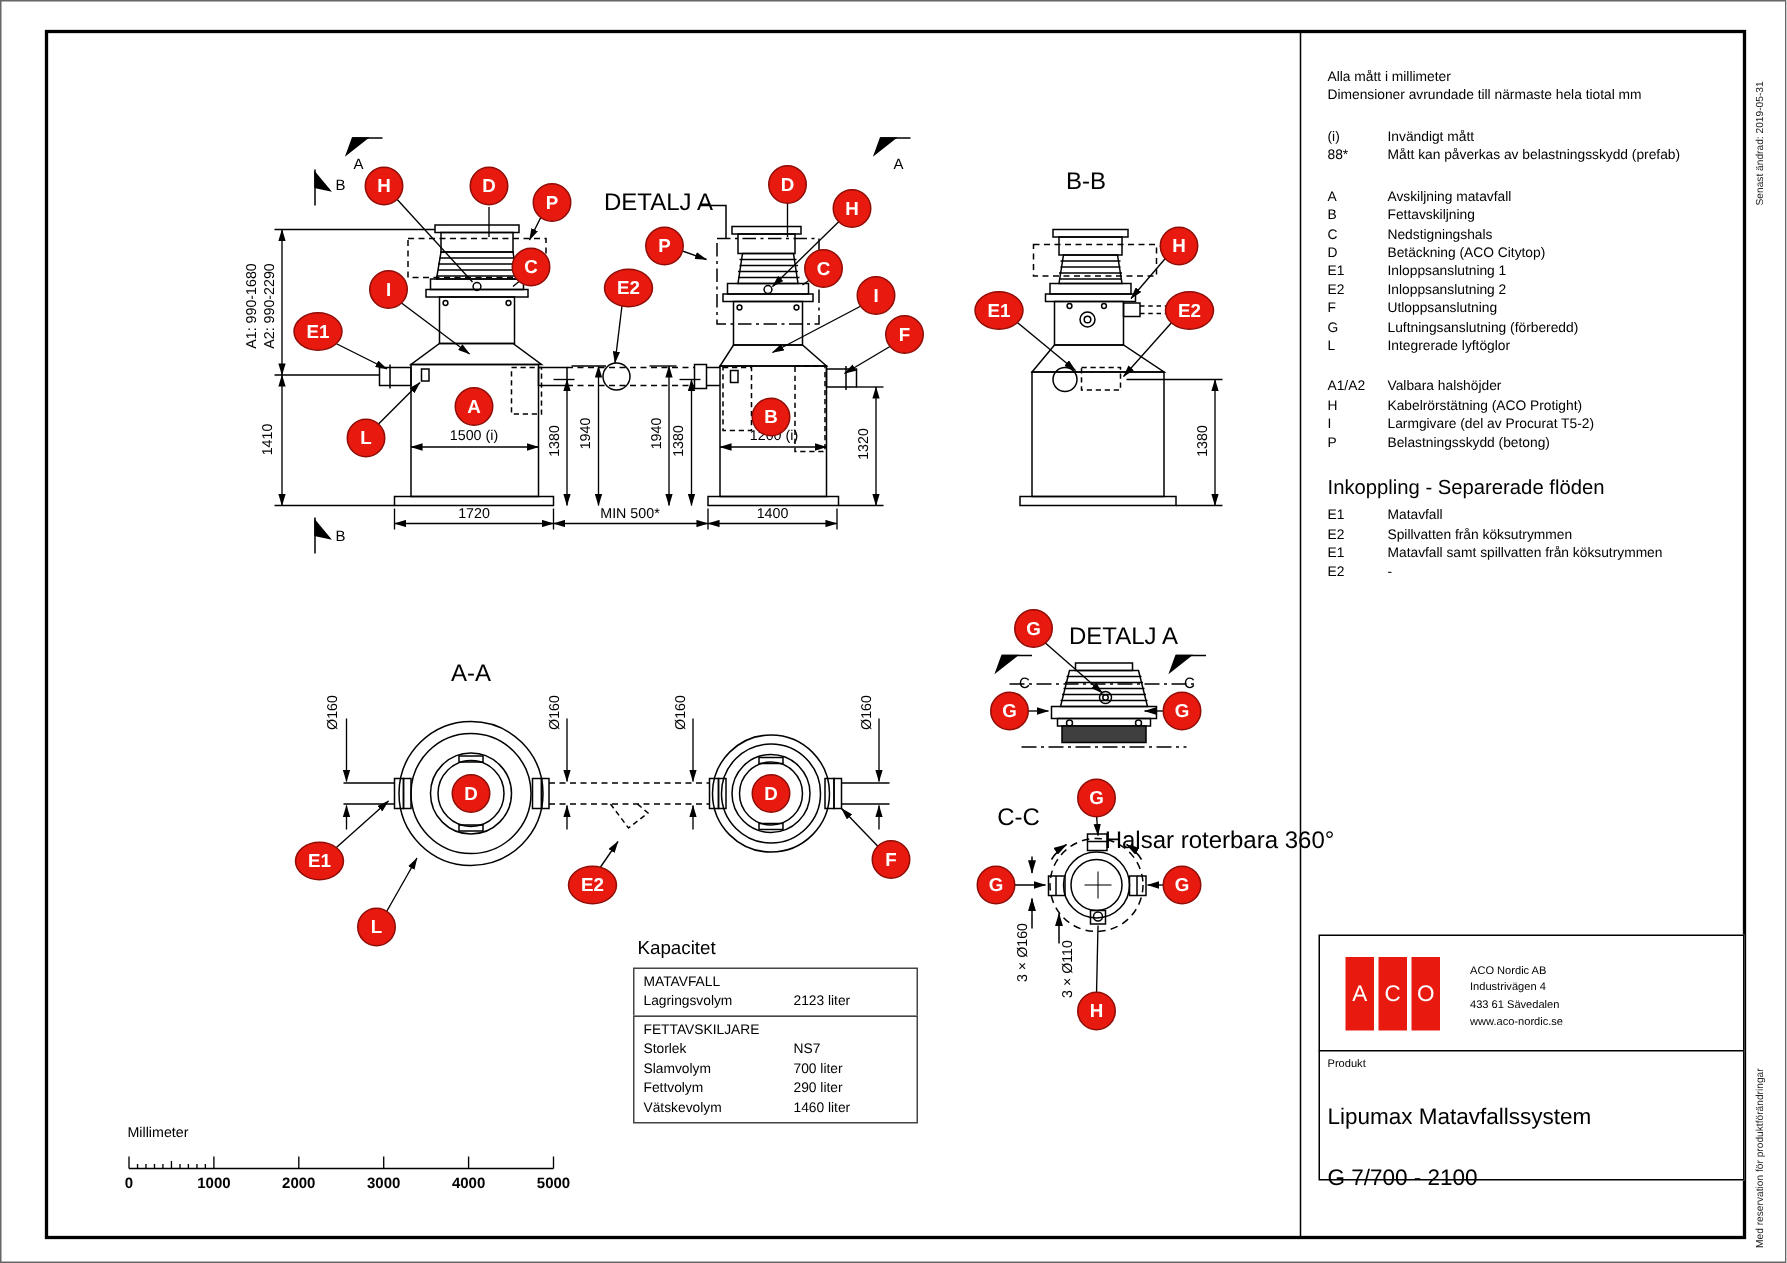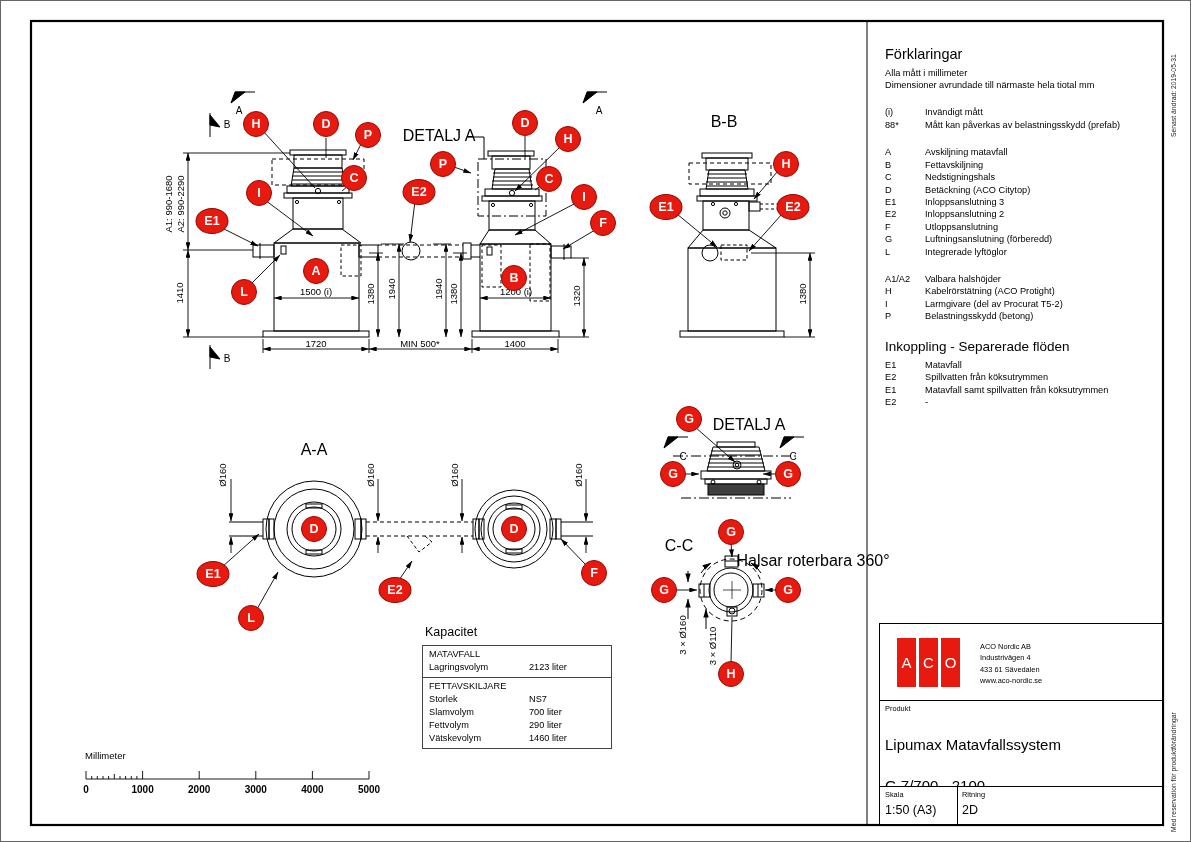--- a/index.html
+++ b/index.html
@@ -331,21 +331,20 @@
         <line x1="113.3" y1="773" x2="113.3" y2="778"></line>
           <line x1="119" y1="775" x2="119" y2="778"></line>
         <line x1="124.6" y1="775" x2="124.6" y2="778"></line>
           <line x1="130.3" y1="775" x2="130.3" y2="778"></line>
         <line x1="135.9" y1="775" x2="135.9" y2="778"></line>
       </g>
     </g>
   </svg>
 
   <div class="legend">
-    <div class="h1">Förklaringar</div>
     <div>Alla mått i millimeter</div>
     <div>Dimensioner avrundade till närmaste hela tiotal mm</div>
     <div class="blk">
         <div class="kv-row">
           <span class="kv-key">(i)</span>
           <span class="kv-desc">Invändigt mått</span>
         </div>
         <div class="kv-row">
           <span class="kv-key">88*</span>
           <span class="kv-desc">Mått kan påverkas av belastningsskydd (prefab)</span>
@@ -363,21 +362,21 @@
         <div class="kv-row">
           <span class="kv-key">C</span>
           <span class="kv-desc">Nedstigningshals</span>
         </div>
         <div class="kv-row">
           <span class="kv-key">D</span>
           <span class="kv-desc">Betäckning (ACO Citytop)</span>
         </div>
         <div class="kv-row">
           <span class="kv-key">E1</span>
-          <span class="kv-desc">Inloppsanslutning 3</span>
+          <span class="kv-desc">Inloppsanslutning 1</span>
         </div>
         <div class="kv-row">
           <span class="kv-key">E2</span>
           <span class="kv-desc">Inloppsanslutning 2</span>
         </div>
         <div class="kv-row">
           <span class="kv-key">F</span>
           <span class="kv-desc">Utloppsanslutning</span>
         </div>
         <div class="kv-row">
@@ -477,27 +476,20 @@
         <div>433 61  Sävedalen</div>
         <div>www.aco-nordic.se</div>
       </div>
     </div>
     <div class="tb-box tb-prod">
       <span class="small-cap" style="left:5px;top:3px">Produkt</span>
       <div class="prod-name">
         <div>Lipumax Matavfallssystem</div>
         <div>G 7/700 - 2100</div>
       </div>
-    </div>
-    <div class="tb-box tb-foot">
-      <div class="divider"></div>
-      <span class="small-cap" style="left:5px;top:3px">Skala</span>
-      <span class="foot-val" style="left:5px;top:16px">1:50 (A3)</span>
-      <span class="small-cap" style="left:82px;top:3px">Ritning</span>
-      <span class="foot-val" style="left:82px;top:16px">2D</span>
     </div>
   </div>
 
   <div class="mmlabel">Millimeter</div>
 
   <div class="edge" style="left:1169px;top:136px">Senast ändrad: 2019-05-31</div>
   <div class="edge" style="left:1169px;top:831px">Med reservation för produktförändringar</div>
 
 <div class="lbl" style="left: 255px; top: 123px;">H</div>
     <div class="lbl" style="left: 325px; top: 123px;">D</div>

